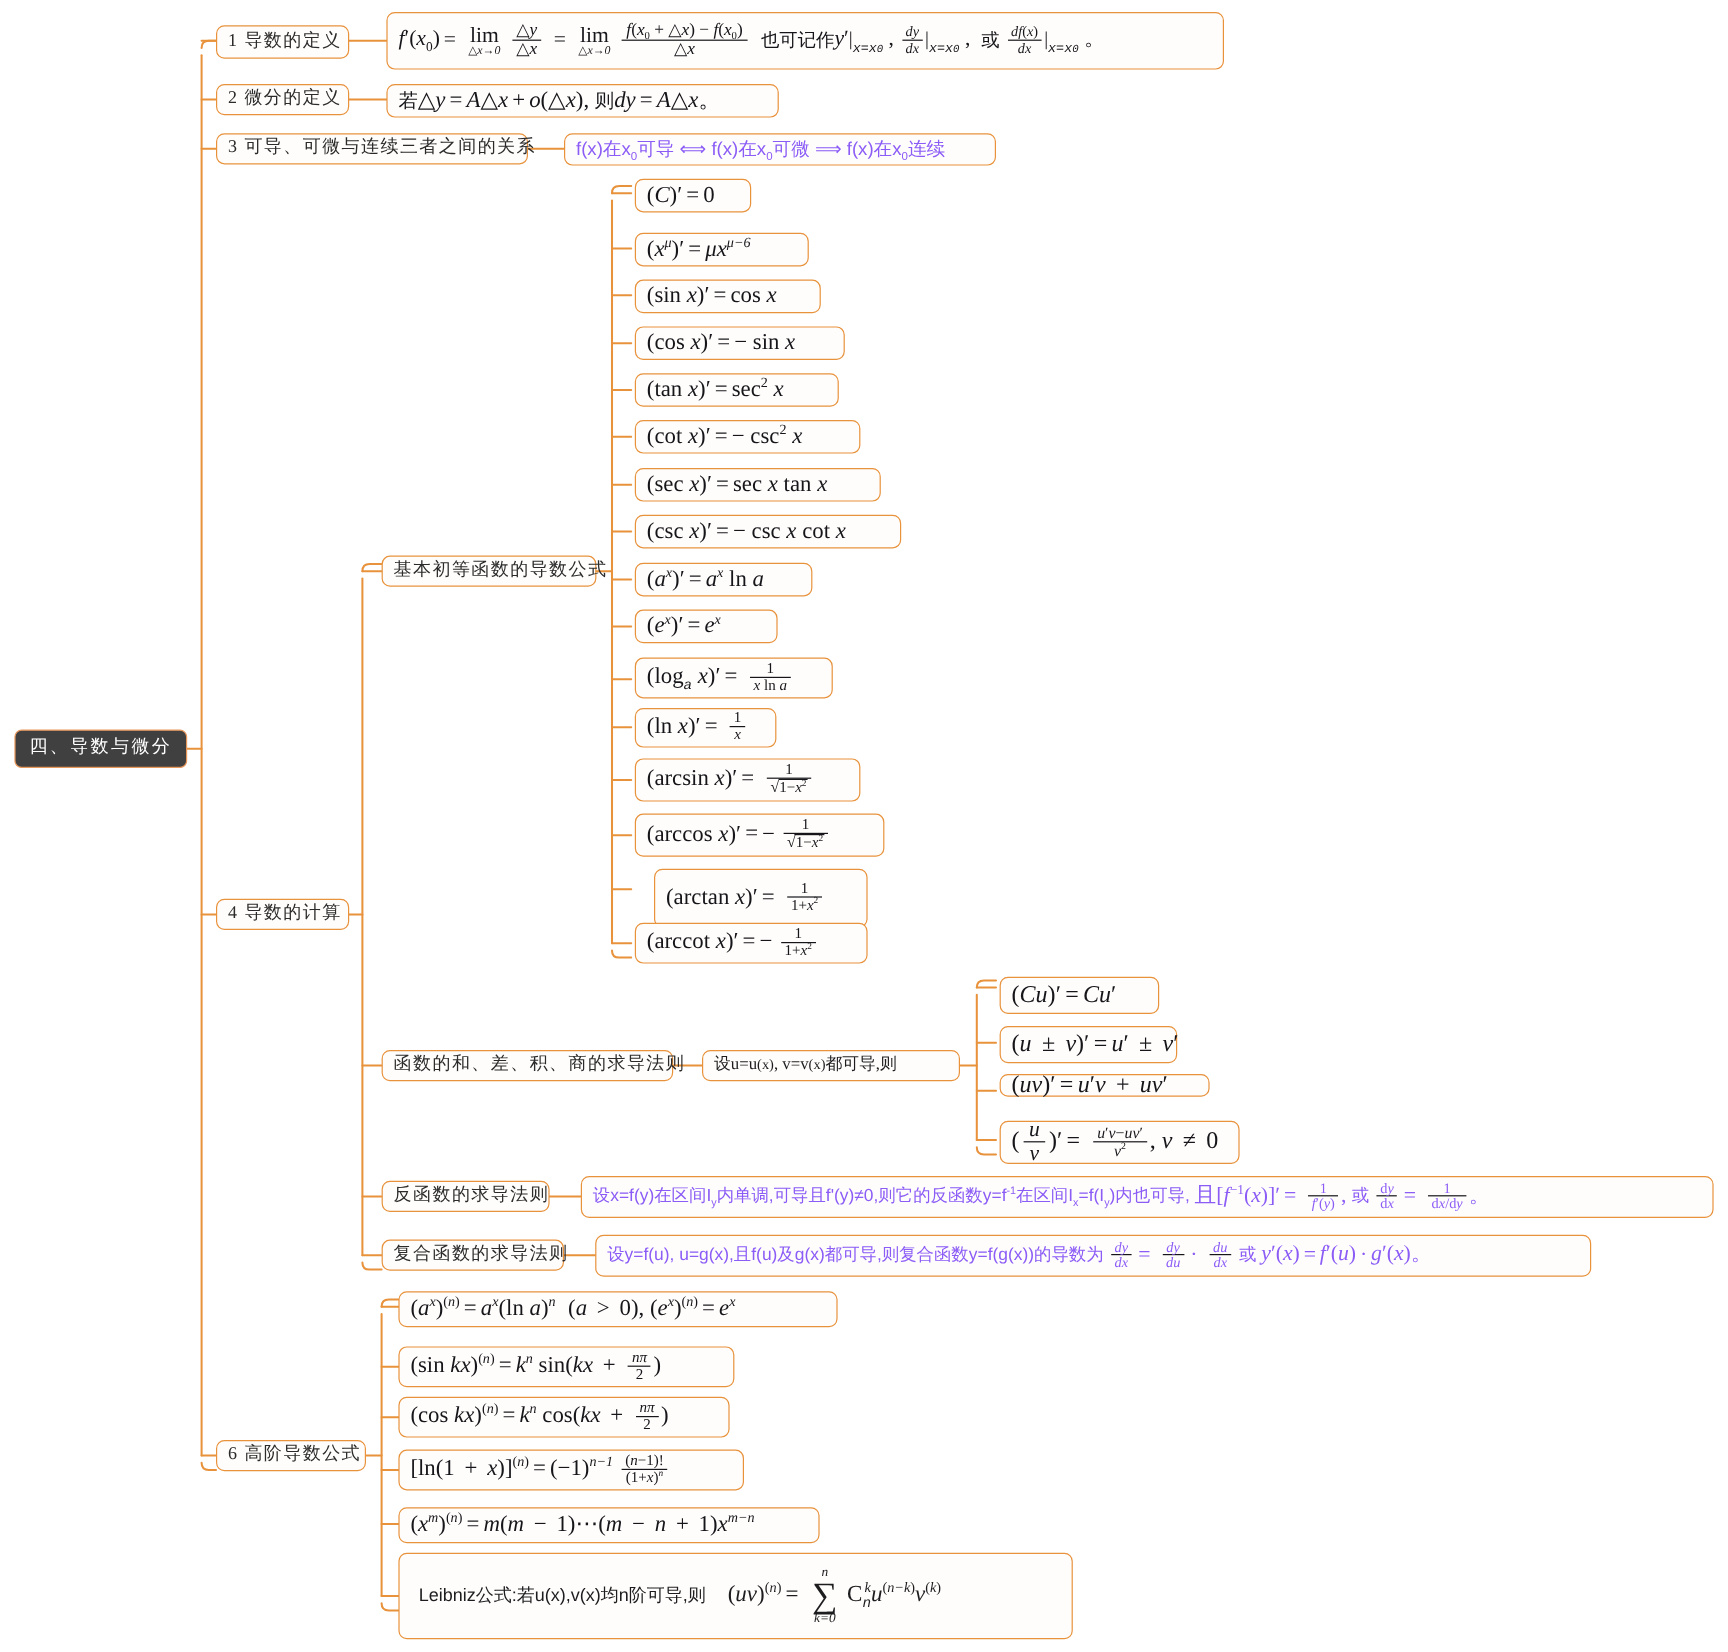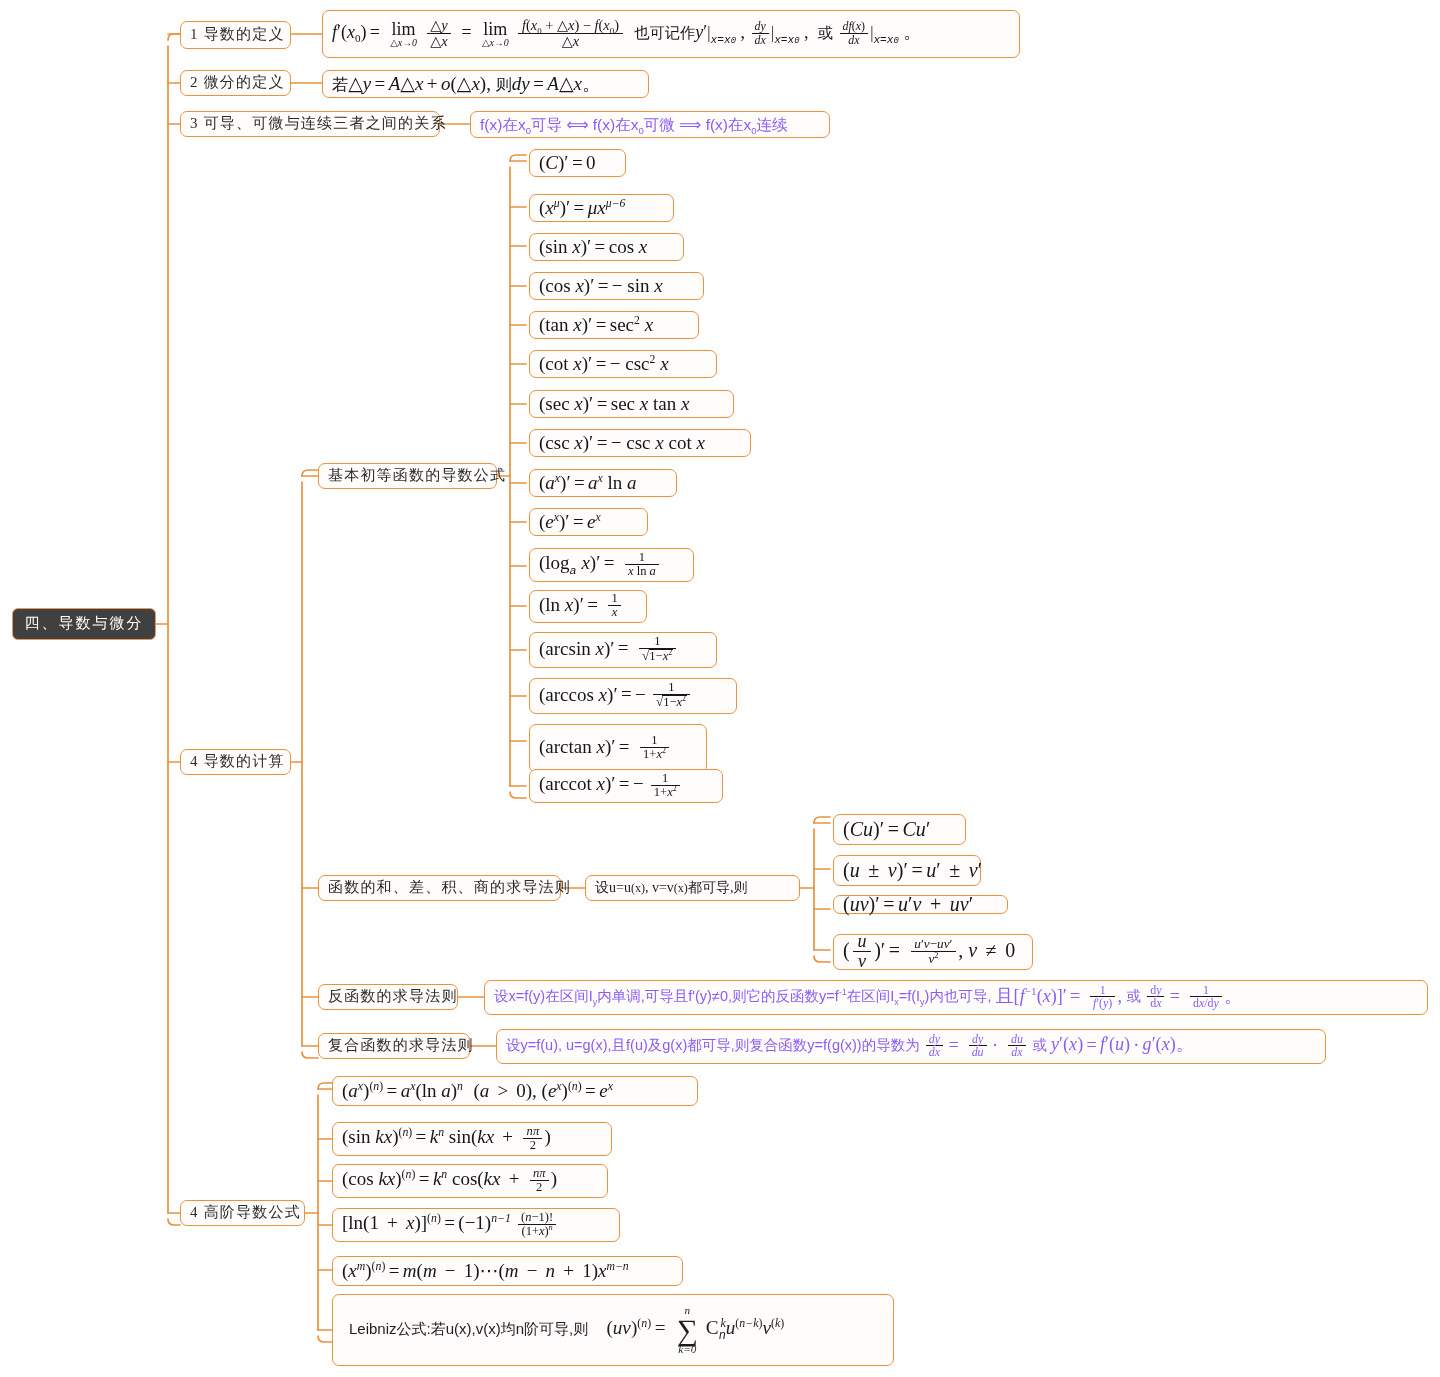--- a/index.html
+++ b/index.html
@@ -176,21 +176,21 @@
 
   <div class="node topic" style="left:180px;top:111px;width:260px;height:26px;">
     <span>3  可导、可微与连续三者之间的关系</span>
   </div>
 
   <div class="node topic" style="left:180px;top:749px;width:111px;height:26px;">
     <span>4  导数的计算</span>
   </div>
 
   <div class="node topic" style="left:180px;top:1200px;width:125px;height:26px;">
-    <span>4  高阶导数公式</span>
+    <span>6  高阶导数公式</span>
   </div>
 
   <div class="node topic" style="left:318px;top:463px;width:179px;height:26px;">
     <span>基本初等函数的导数公式</span>
   </div>
 
   <div class="node topic" style="left:318px;top:875px;width:243px;height:26px;">
     <span>函数的和、差、积、商的求导法则</span>
   </div>
 
@@ -341,21 +341,21 @@
   <div class="node math" style="left:529px;top:678px;width:208px;height:36px;">
     <span>
       (<span class="mr">arccos</span> <span class="mi">x</span>)<span class="pr">′</span><span class="op">=</span>−
       <span class="frac">
           <span class="num">1</span>
           <span class="den"><span class="sqrt"><span class="rad">√</span><span class="bar">1−<span class="mi">x</span><sup class="spr">2</sup></span></span></span>
         </span>
     </span>
   </div>
 
-  <div class="node math" style="left:529px;top:724px;width:178px;height:49px;">
+  <div class="node math" style="left:545px;top:724px;width:178px;height:49px;">
     <span>
       (<span class="mr">arctan</span> <span class="mi">x</span>)<span class="pr">′</span><span class="op">=</span>
       <span class="frac">
           <span class="num">1</span>
           <span class="den">1+<span class="mi">x</span><sup class="spr">2</sup></span>
         </span>
     </span>
   </div>
 
   <div class="node math" style="left:529px;top:769px;width:194px;height:34px;">

